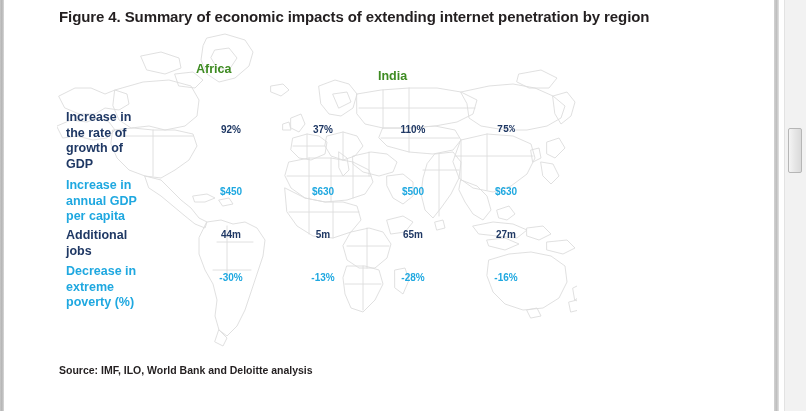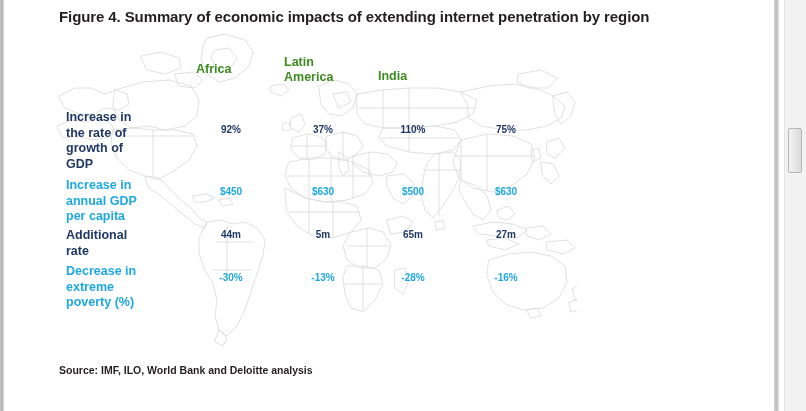--- a/index.html
+++ b/index.html
@@ -267,41 +267,39 @@
           <polyline points="306,236 306,280"></polyline>
 
           <path d="M338 240 L348 238 L352 250 L346 264 L338 258 Z"></path>
         </g>
       </svg>
     </div>
 
     <div class="table-layer">
 
       <div class="col-head" style="left:191px; top:62px; width:70px;">Africa</div>
-      <div class="col-head" style="left:279px; top:55px; width:70px;">Latin
-America</div>
       <div class="col-head" style="left:373px; top:62px; width:70px;margin-top:7px;">India</div>
 
       <div class="row-label tone-navy" style="left:61px; top:110px;">Increase in
 the rate of
 growth of
 GDP</div>
       <div class="row-label tone-blue" style="left:61px; top:178px;">Increase in
 annual GDP
 per capita</div>
       <div class="row-label tone-navy" style="left:61px; top:228px;">Additional
-rate</div>
+jobs</div>
       <div class="row-label tone-blue" style="left:61px; top:264px;">Decrease in
 extreme
 poverty (%)</div>
 
       <div class="cell tone-navy" style="left:191px; top:124px;">92%</div>
       <div class="cell tone-navy" style="left:283px; top:124px;">37%</div>
       <div class="cell tone-navy" style="left:373px; top:124px;">110%</div>
-      <div class="cell tone-navy" style="left:466px; top:124px;">75%</div>
+      <div class="cell tone-navy" style="left:466px; top:124px;font-family:Liberation Mono, monospace;">75%</div>
 
       <div class="cell tone-blue" style="left:191px; top:186px;">$450</div>
       <div class="cell tone-blue" style="left:283px; top:186px;">$630</div>
       <div class="cell tone-blue" style="left:373px; top:186px;">$500</div>
       <div class="cell tone-blue" style="left:466px; top:186px;">$630</div>
 
       <div class="cell tone-navy" style="left:191px; top:229px;">44m</div>
       <div class="cell tone-navy" style="left:283px; top:229px;">5m</div>
       <div class="cell tone-navy" style="left:373px; top:229px;">65m</div>
       <div class="cell tone-navy" style="left:466px; top:229px;">27m</div>

